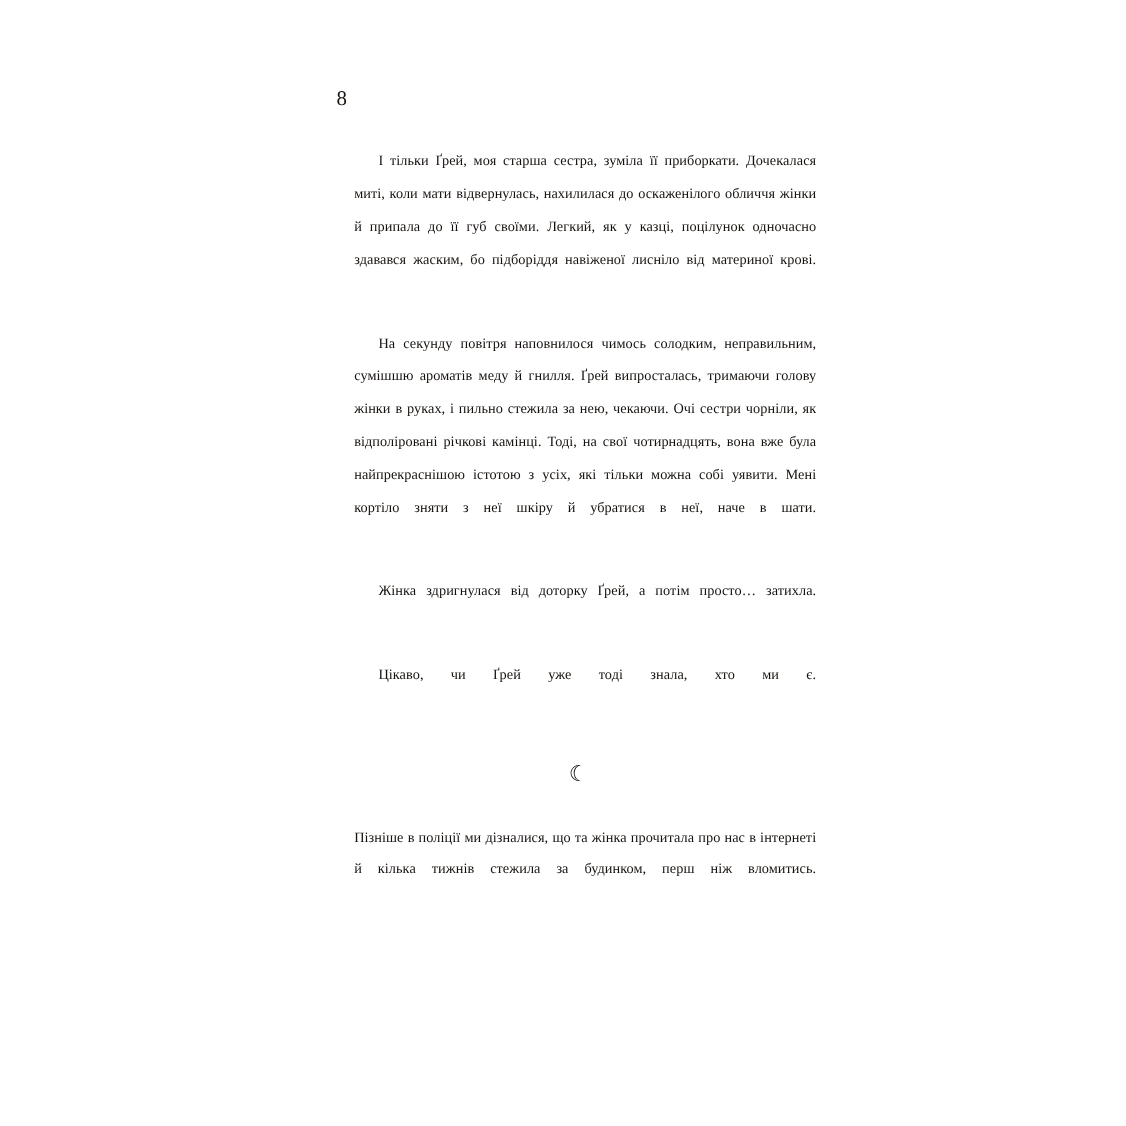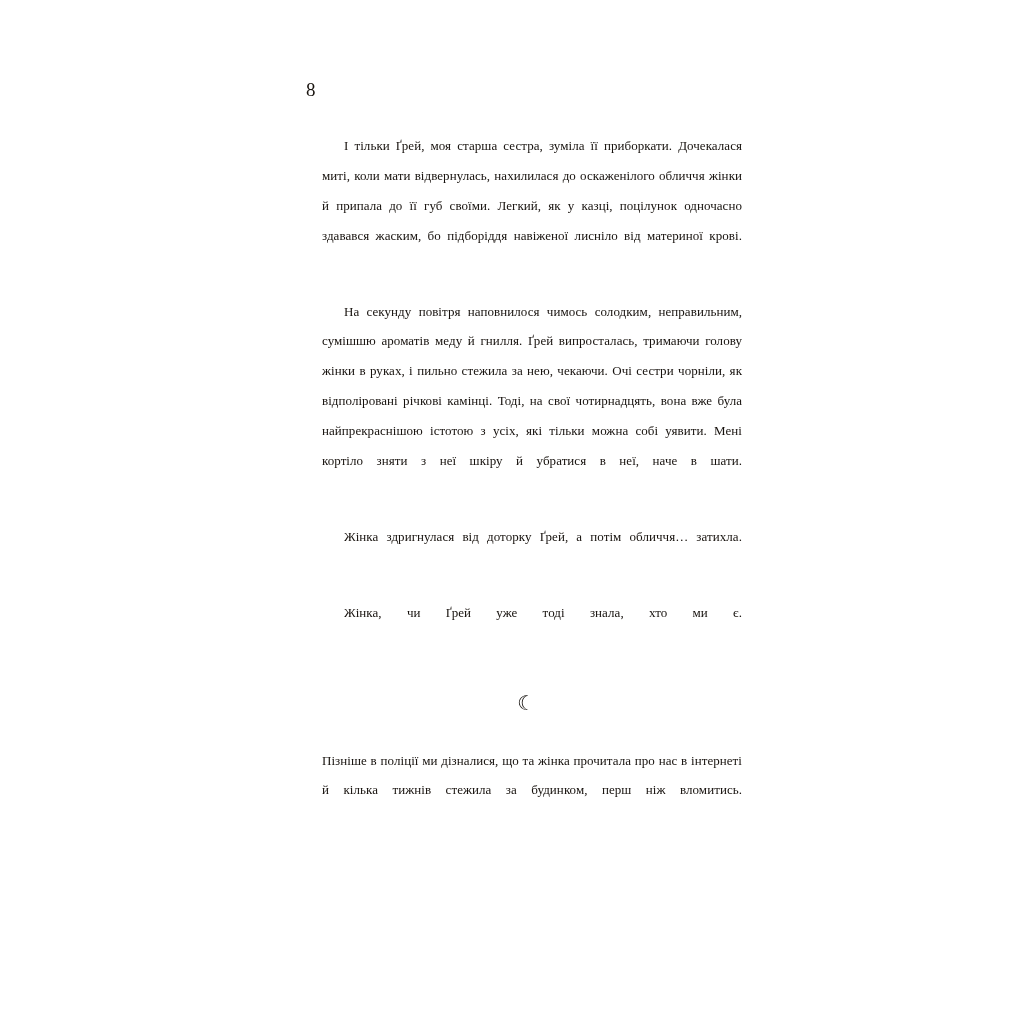--- a/index.html
+++ b/index.html
@@ -94,24 +94,24 @@
 <div id="page">
 
   <div id="text-block">
 
     <div id="folio">8</div>
 
     <p class="para indent">І тільки Ґрей, моя старша сестра, зуміла її приборкати. Дочекалася миті, коли мати відвернулась, нахилилася до оскаженілого обличчя жінки й припала до її губ своїми. Легкий, як у казці, поцілунок одночасно здавався жаским, бо підборіддя навіженої лисніло від материної крові.</p>
 
     <p class="para indent">На секунду повітря наповнилося чимось солодким, неправильним, сумішшю ароматів меду й гнилля. Ґрей випросталась, тримаючи голову жінки в руках, і пильно стежила за нею, чекаючи. Очі сестри чорніли, як відполіровані річкові камінці. Тоді, на свої чотирнадцять, вона вже була найпрекраснішою істотою з усіх, які тільки можна собі уявити. Мені кортіло зняти з неї шкіру й убратися в неї, наче в шати.</p>
 
-    <p class="para indent">Жінка здригнулася від доторку Ґрей, а потім обличчя… затихла.</p>
+    <p class="para indent">Жінка здригнулася від доторку Ґрей, а потім просто… затихла.</p>
 
 
-    <p class="para indent">Жінка, чи Ґрей уже тоді знала, хто ми є.</p>
+    <p class="para indent">Цікаво, чи Ґрей уже тоді знала, хто ми є.</p>
 
     <div id="ornament">
       <span class="glyph">☾</span>
     </div>
 
     <p class="para noindent">Пізніше в поліції ми дізналися, що та жінка прочитала про нас в інтернеті й кілька тижнів стежила за будинком, перш ніж вломитись.</p>
 
   </div>
 </div>
 

